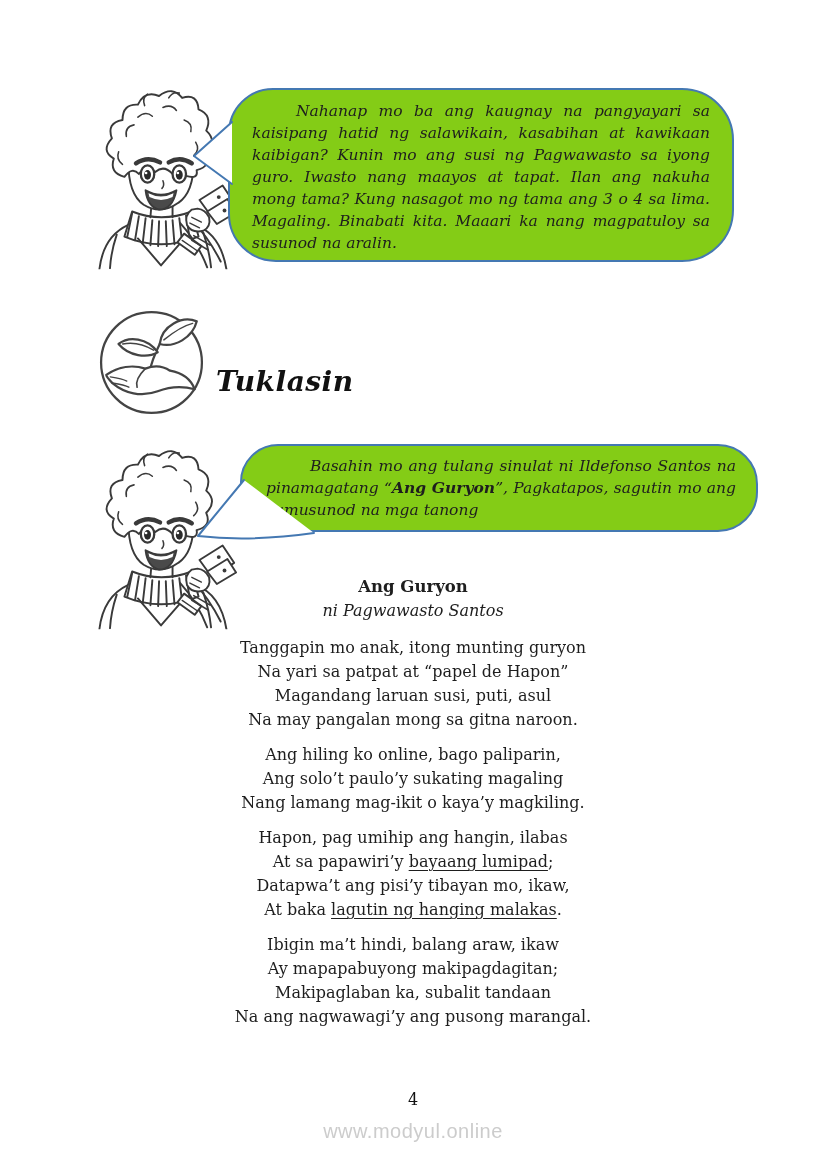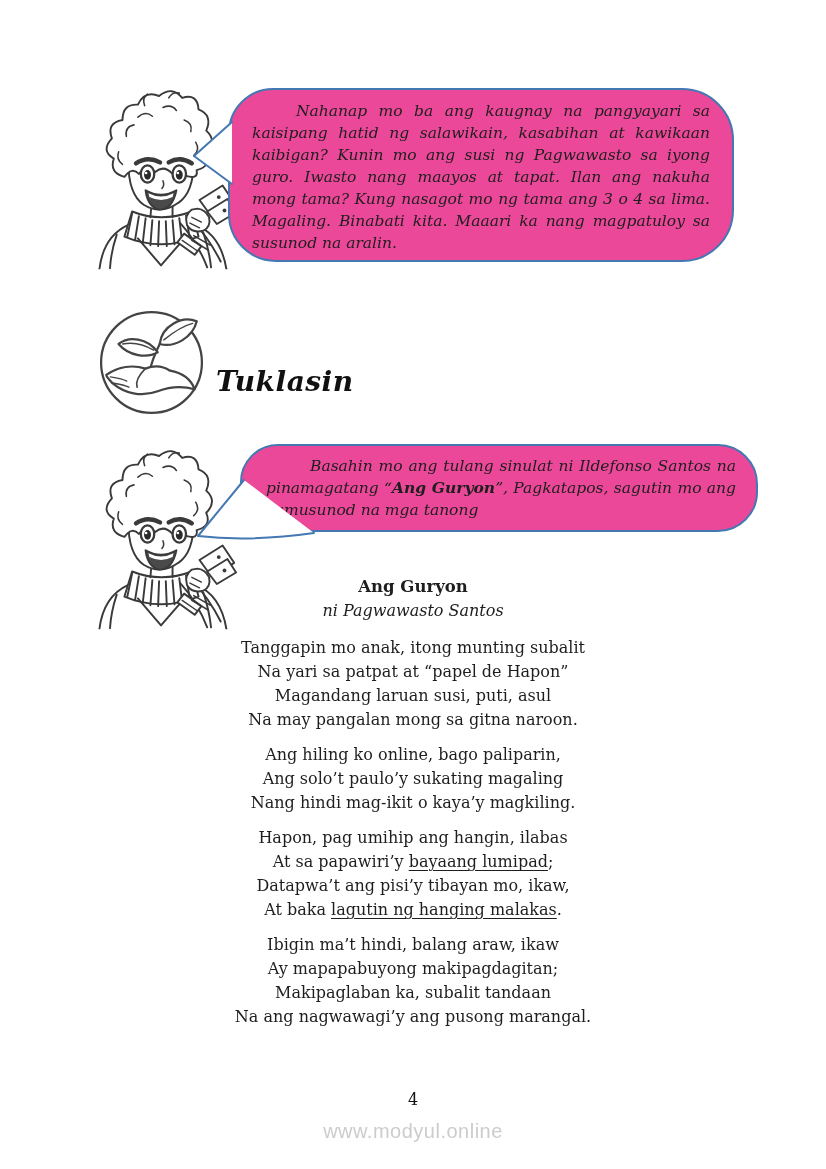--- a/index.html
+++ b/index.html
@@ -21,21 +21,21 @@
   
   .character{position:absolute;width:154px;height:194px;}
   #character-1{left:84px;top:76px;}
   #character-2{left:84px;top:436px;}
   .character svg{width:100%;height:100%;}
 
   
   .speech-bubble{
     position:absolute;
     box-sizing:border-box;
-    background:#ec4899;
+    background:#84cc16;
     border:2px solid var(--bubble-border);
     font-style:italic;
     font-size:15.5px;
     line-height:22px;
     text-align:justify;
     color:var(--ink);
   }
   .speech-bubble p{margin:0;text-indent:44px;}
   #bubble-1{
     left:228px;top:88px;width:506px;height:174px;
@@ -204,29 +204,29 @@
       <path d="M52,8 L6,64 Q58,70 122,61"></path>
     </svg>
     <p><span>Basahin mo ang tulang sinulat ni Ildefonso Santos na pinamagatang “</span><span class="seg-b">Ang Guryon</span><span>”, Pagkatapos,  sagutin mo ang sumusunod na mga tanong</span></p>
   </div>
 
   <div class="poem">
     <div class="poem-title">Ang Guryon</div>
     <div class="poem-author">ni Pagwawasto Santos</div>
     <div class="poem-stanzas">
         <div class="stanza">
-          <div class="poem-line"><span>Tanggapin mo anak, itong munting subalit</span></div>
+          <div class="poem-line"><span>Tanggapin mo anak, itong munting guryon</span></div>
           <div class="poem-line"><span>Na yari sa patpat at “papel de Hapon”</span></div>
           <div class="poem-line"><span>Magandang laruan susi, puti, asul</span></div>
           <div class="poem-line"><span>Na may pangalan mong sa gitna naroon.</span></div>
         </div>
         <div class="stanza">
           <div class="poem-line"><span>Ang hiling ko online, bago paliparin,</span></div>
           <div class="poem-line"><span>Ang solo’t paulo’y sukating magaling</span></div>
-          <div class="poem-line"><span>Nang hindi mag-ikit o kaya’y magkiling.</span></div>
+          <div class="poem-line"><span>Nang lamang mag-ikit o kaya’y magkiling.</span></div>
         </div>
         <div class="stanza">
           <div class="poem-line"><span>Hapon, pag umihip ang hangin, ilabas</span></div>
           <div class="poem-line"><span>At sa papawiri’y </span><span class="seg-u">bayaang lumipad</span><span>;</span></div>
           <div class="poem-line"><span>Datapwa’t ang pisi’y tibayan mo, ikaw,</span></div>
           <div class="poem-line"><span>At baka </span><span class="seg-u">lagutin ng hanging malakas</span><span>.</span></div>
         </div>
         <div class="stanza">
           <div class="poem-line"><span>Ibigin ma’t hindi, balang araw, ikaw</span></div>
           <div class="poem-line"><span>Ay mapapabuyong makipagdagitan;</span></div>

